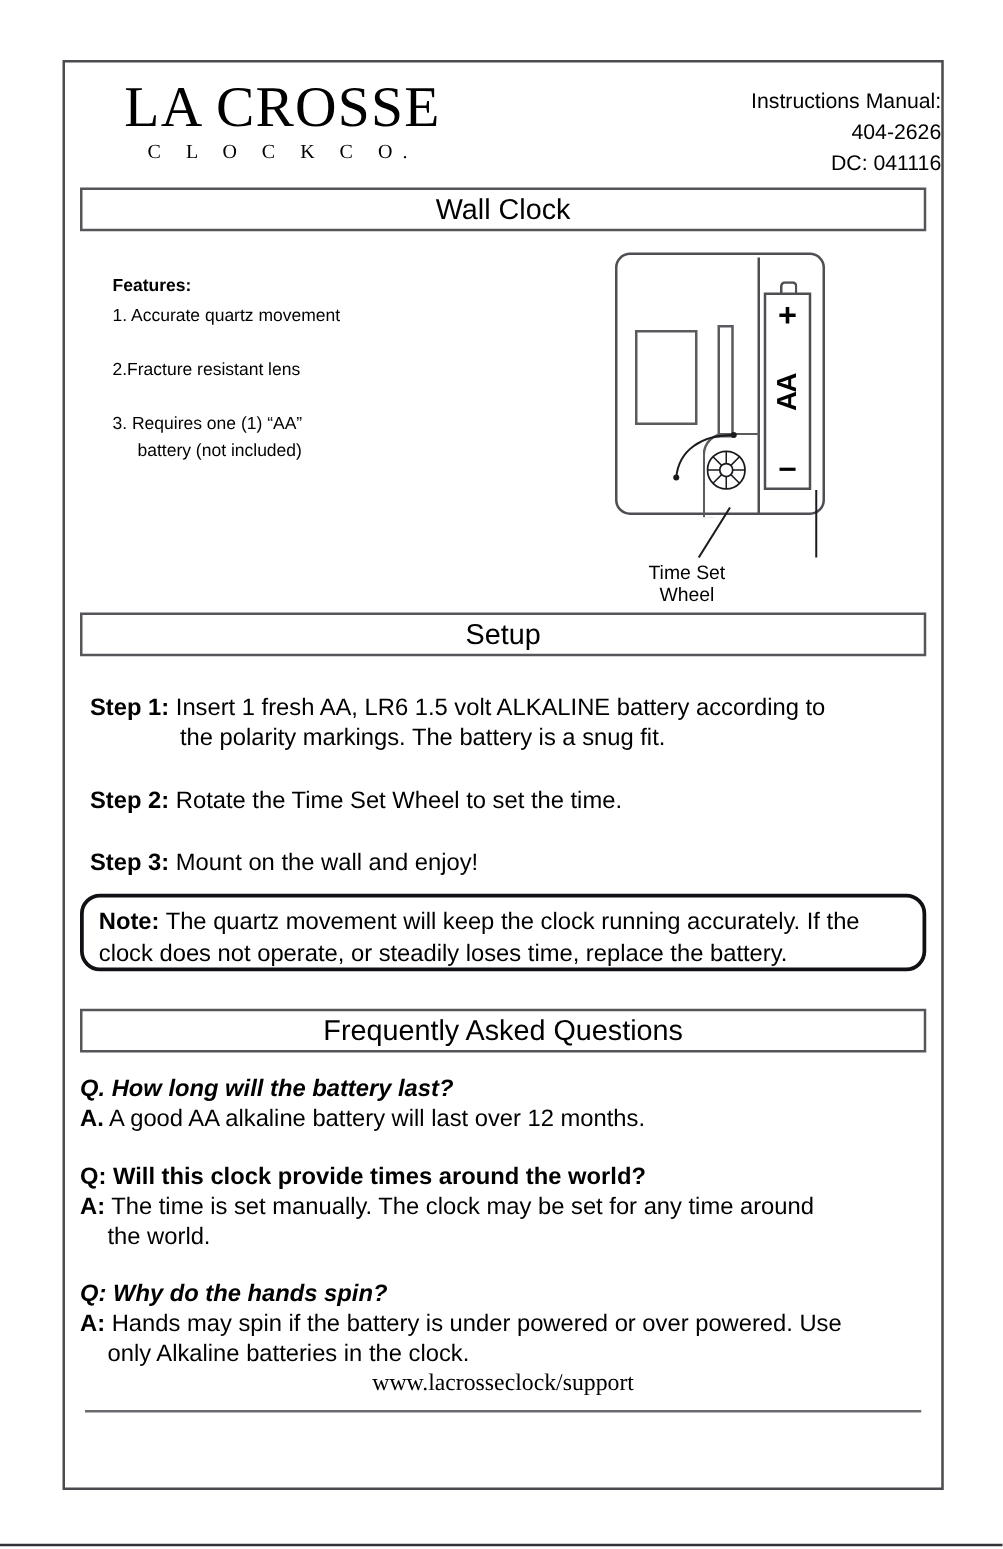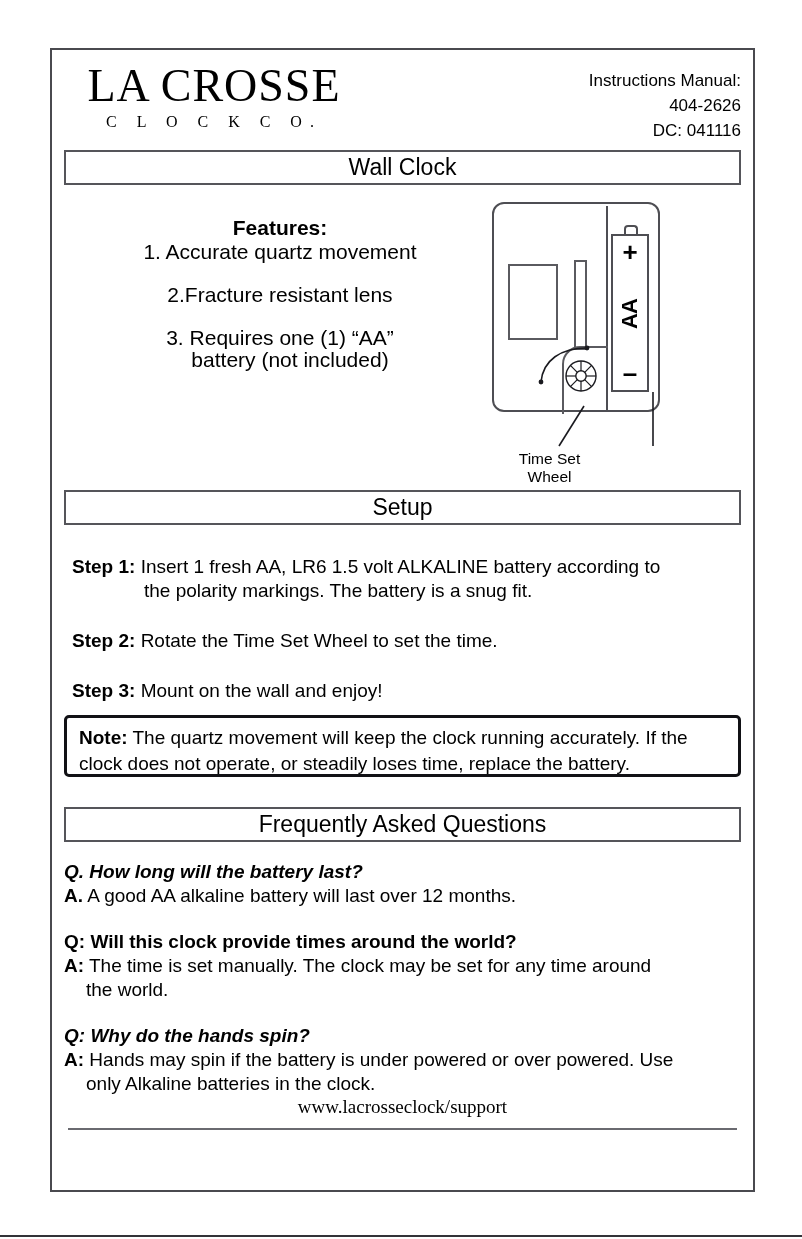--- a/index.html
+++ b/index.html
@@ -33,21 +33,21 @@
     left: 0px;
     top: 1235px;
     width: 802px;
     height: 0;
     border-top: 2px solid #333338;
   }
 
   
   .header {
     position: absolute;
-    left: 0;
+    left: 12px;
     top: 0;
     width: 100%;
     height: 100px;
   }
   .logo {
     position: absolute;
     left: 12px;
     top: 12px;
     width: 300px;
     text-align: center;
@@ -90,23 +90,22 @@
     font-size: 23px;
     background: #ffffff;
   }
 
   
   .features {
     position: absolute;
     left: 38px;
     top: 167px;
     width: 380px;
-    font-size: 21px;
+    font-size: 14px;
     line-height: 22px;
-    text-align: center;
   }
   .features-title {
     font-weight: bold;
     margin-bottom: 2px;
   }
   .feature-item { margin-bottom: 21px; }
   .feature-item:last-child { margin-bottom: 0; }
   .feature-indent { padding-left: 20px; display: block; }
 
   
@@ -253,21 +252,21 @@
   .step-cont { display: block; padding-left: 72px; }
 
   
   .note-box {
     position: absolute;
     left: 12px;
     top: 665px;
     width: 677px;
     height: 62px;
     border: 3px solid #111115;
-    border-radius: 5px;
+    border-radius: 16px;
     box-sizing: border-box;
     padding: 7px 12px 0 12px;
     font-size: 19px;
     line-height: 26px;
   }
   .note-box b { font-weight: bold; }
 
   
   .faq {
     position: absolute;

